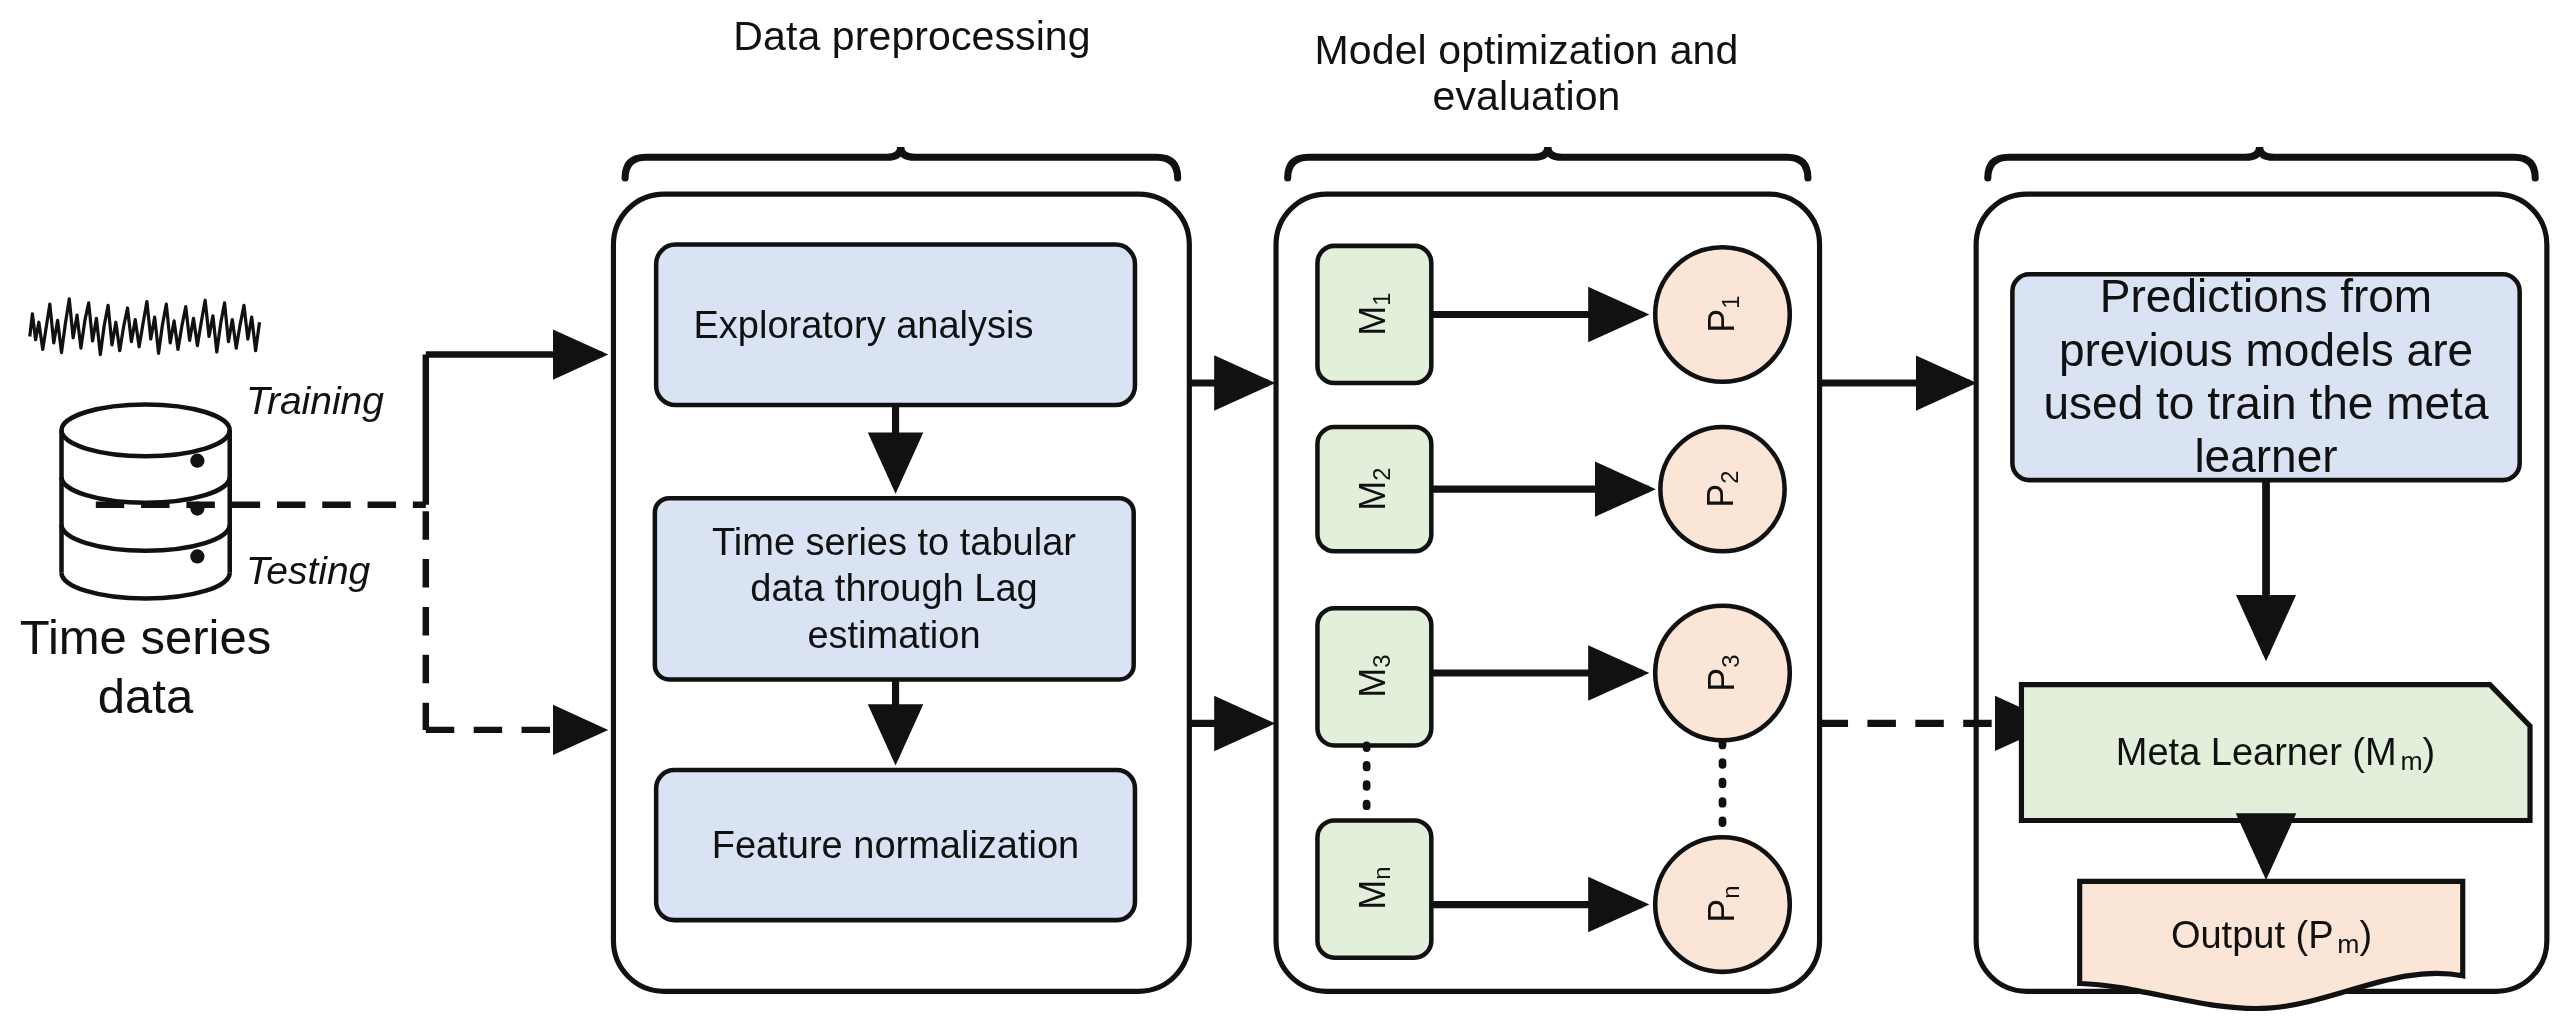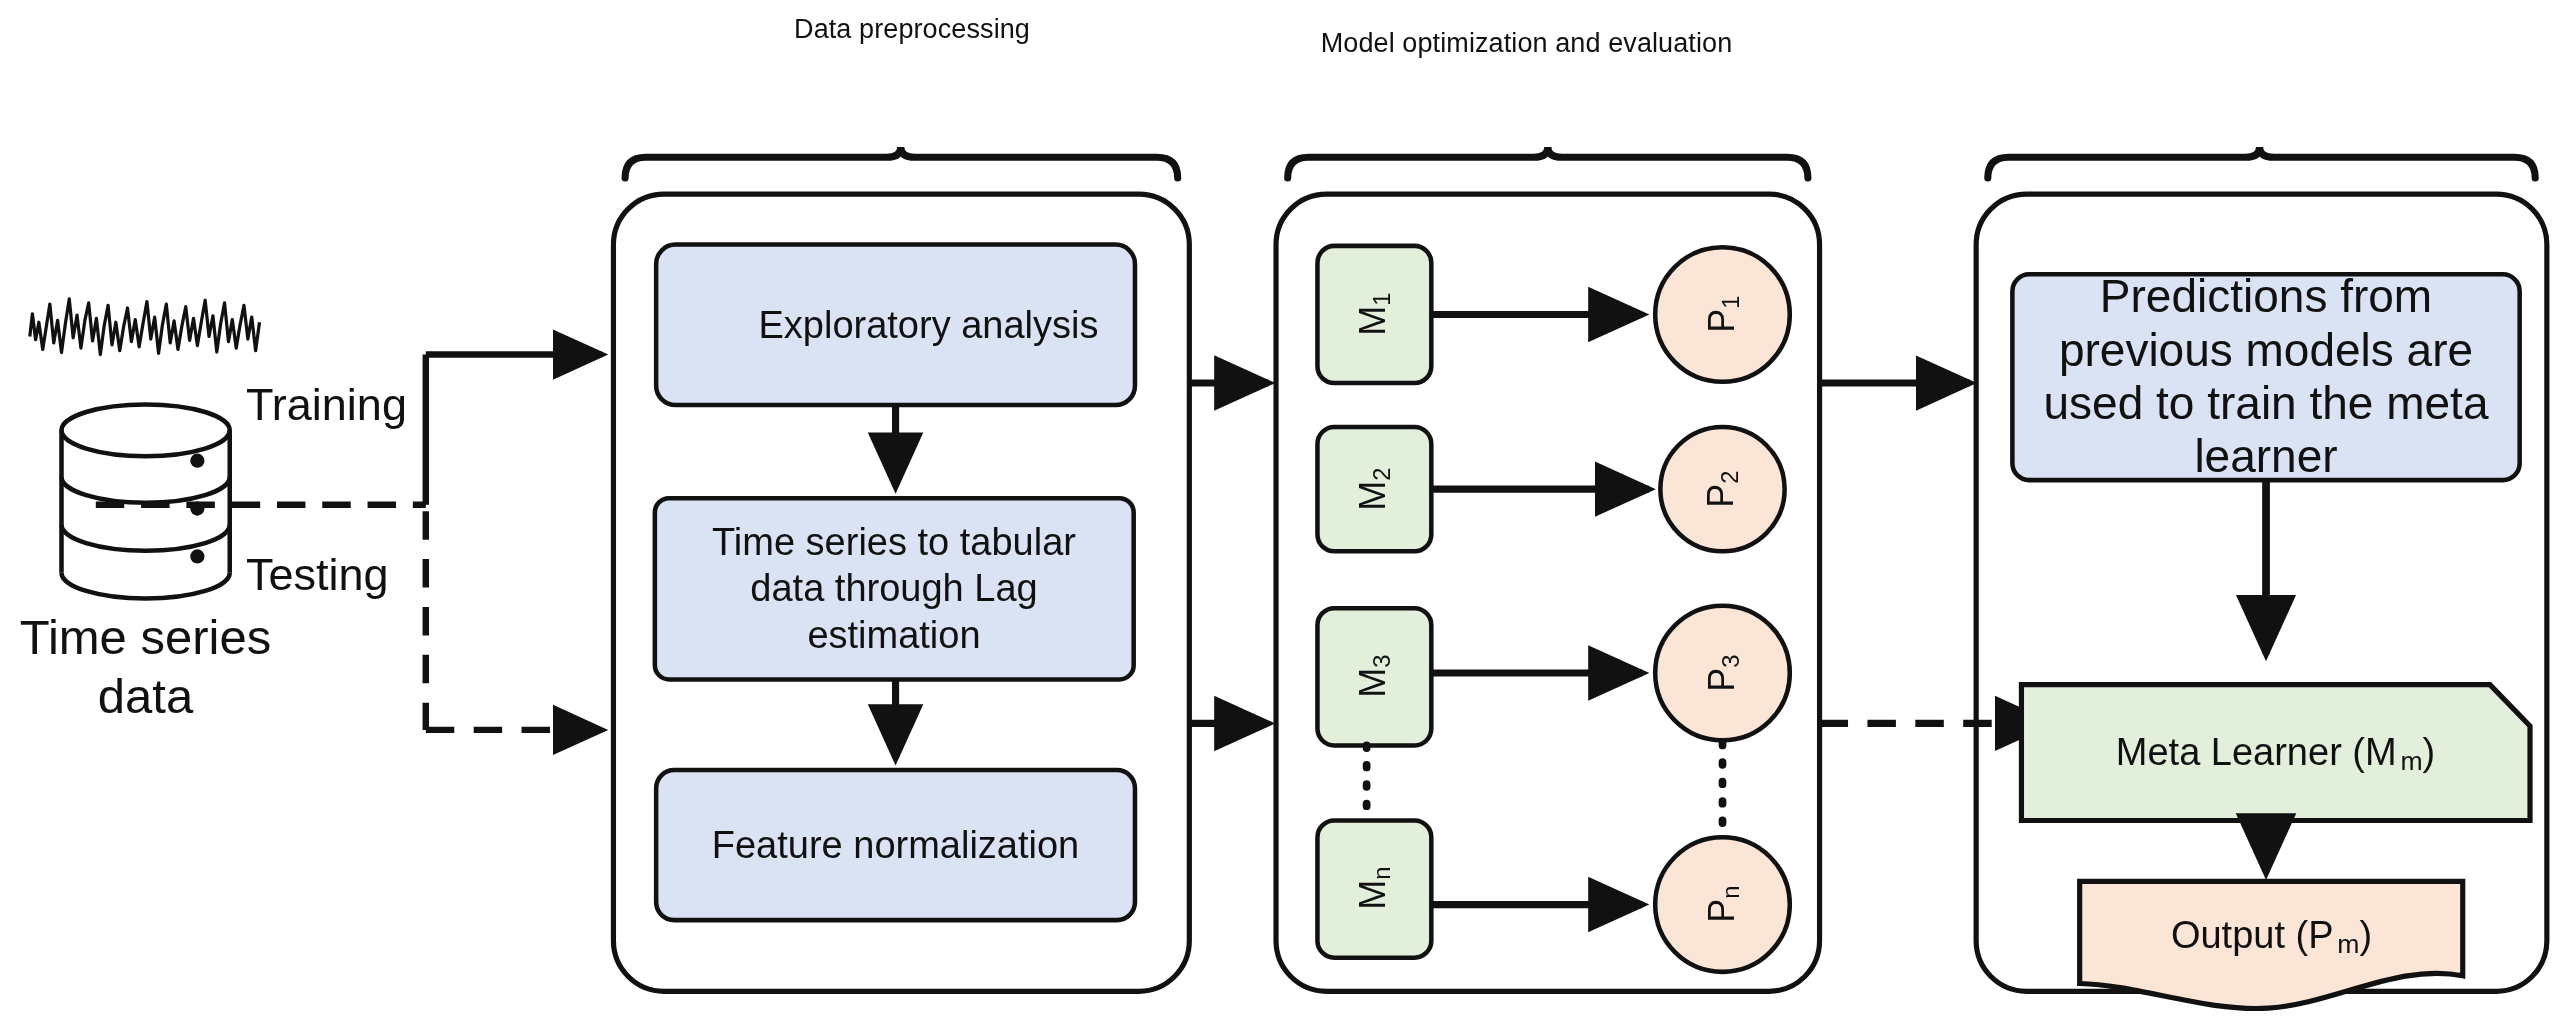--- a/index.html
+++ b/index.html
@@ -2,30 +2,30 @@
 <html style="font-size:10.4px"><head>
 <meta charset="utf-8">
 <style>
   html,body{margin:0;padding:0;background:#ffffff;}
   body{font-family:"Liberation Sans","DejaVu Sans",sans-serif;}
   #stage{position:relative;width:2576px;height:1023px;background:#fff;overflow:hidden;}
   svg#canvas{position:absolute;left:0;top:0;width:2576px;height:1023px;}
 
   .sec-title{
     position:absolute;text-align:center;color:#111;
-    font-size:27px;line-height:1.12;letter-spacing:0.1px;
+    font-size:41px;line-height:1.12;letter-spacing:0.1px;
   }
   .node-label{
     position:absolute;display:flex;align-items:center;justify-content:center;
     text-align:center;color:#111;pointer-events:none;
   }
   .lbl-box{font-size:38px;line-height:1.22;}
   .lbl-flow{font-size:46px;line-height:1.16;}
   .lbl-rot{font-size:36px;transform:rotate(-90deg);white-space:nowrap;}
-  .lbl-side{position:absolute;font-size:45px;color:#111;}
+  .lbl-side{position:absolute;font-size:39px;color:#111;font-style:italic;}
   .lbl-tsd{position:absolute;text-align:center;font-size:49px;line-height:1.2;color:#111;}
   sub{font-size:.66em;vertical-align:-0.22em;}
   .sup-sm{font-size:.70em;vertical-align:-0.18em;padding-left:.14em;}
 </style>
 </head>
 <body>
 
 <div id="stage">
 
   <svg id="canvas" viewBox="0 0 3981 1581" xmlns="http://www.w3.org/2000/svg">
@@ -138,21 +138,21 @@
   <div class="sec-title" style="left:1258px;top:14.2px;width:537px;margin-top:14px;">Model optimization and evaluation</div>
 
   <div class="lbl-tsd" style="left:0px;top:608px;width:291px;">
     <div>Time series</div>
     <div>data</div>
   </div>
 
   <div class="lbl-side" style="left:246px;top:379px;">Training</div>
   <div class="lbl-side" style="left:246px;top:549px;">Testing</div>
 
-  <div class="node-label lbl-box" style="left:702px;top:245px;width:453px;height:160px;">Exploratory analysis</div>
+  <div class="node-label lbl-box" style="left:637px;top:245px;width:453px;height:160px;">Exploratory analysis</div>
   <div class="node-label lbl-box" style="left:674px;top:498px;width:440px;height:181px;">Time series to tabular data through Lag estimation</div>
   <div class="node-label lbl-box" style="left:669px;top:770px;width:453px;height:150px;">Feature normalization</div>
 
   <div class="node-label" style="left:1317px;top:246px;width:114px;height:137px;">
     <span class="lbl-rot"><span>M</span><sub>1</sub></span>
   </div>
   <div class="node-label" style="left:1317px;top:427px;width:114px;height:124px;">
     <span class="lbl-rot"><span>M</span><sub>2</sub></span>
   </div>
   <div class="node-label" style="left:1317px;top:608px;width:114px;height:137px;">

